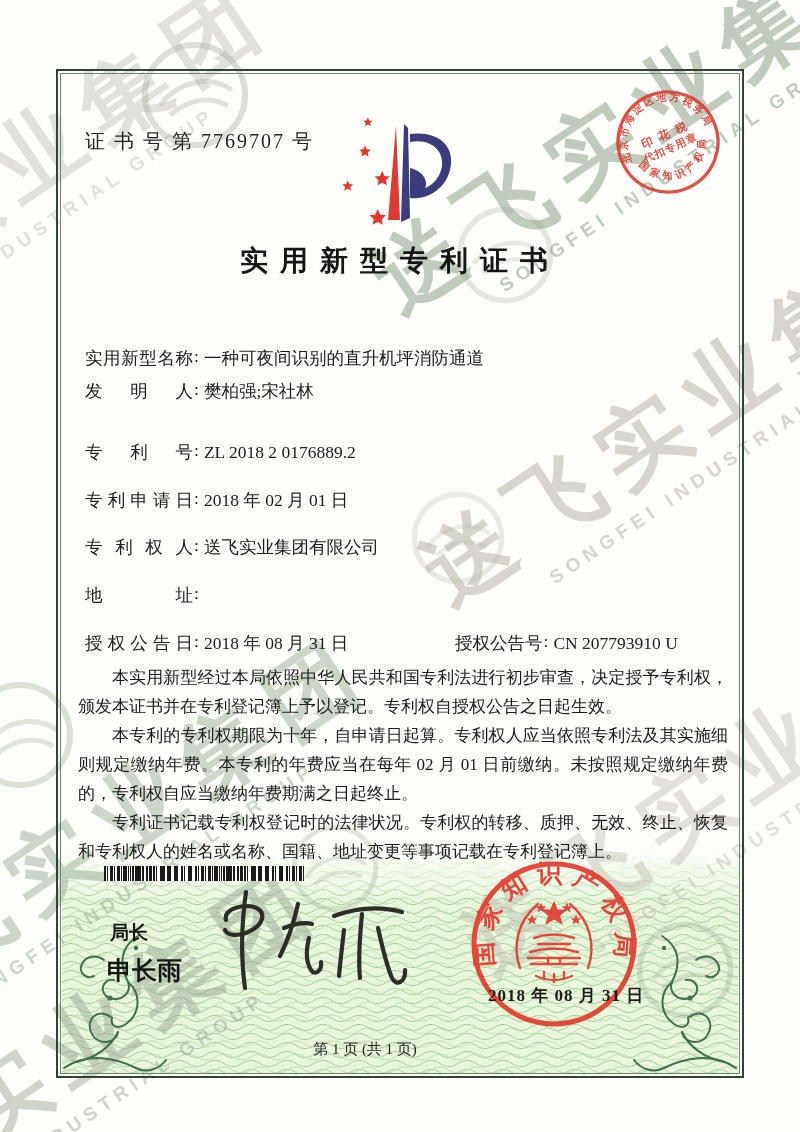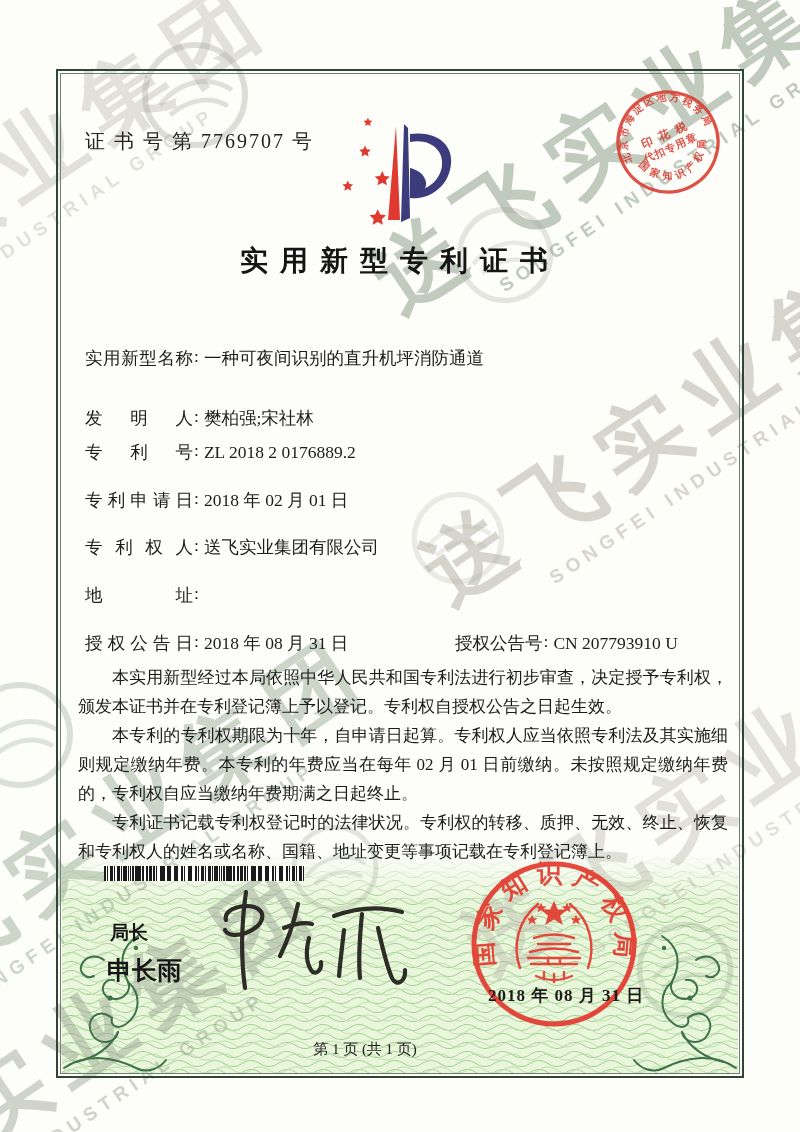--- a/index.html
+++ b/index.html
@@ -203,21 +203,21 @@
     </g>
   </svg>
 
   <div class="title">实用新型专利证书</div>
 
   <div class="frow" style="top:346px;">
     <span class="flabel">实用新型名称</span>
       <span class="fcolon">:</span>
     <span class="fvalue">一种可夜间识别的直升机坪消防通道</span>
   </div>
-  <div class="frow" style="top:406px;">
+  <div class="frow" style="top:379px;">
     <span class="flabel">发明人</span>
       <span class="fcolon">:</span>
     <span class="fvalue">樊柏强;宋社林</span>
   </div>
   <div class="frow" style="top:440px;">
     <span class="flabel">专利号</span>
       <span class="fcolon">:</span>
     <span class="fvalue">ZL 2018 2 0176889.2</span>
   </div>
   <div class="frow" style="top:488px;">

